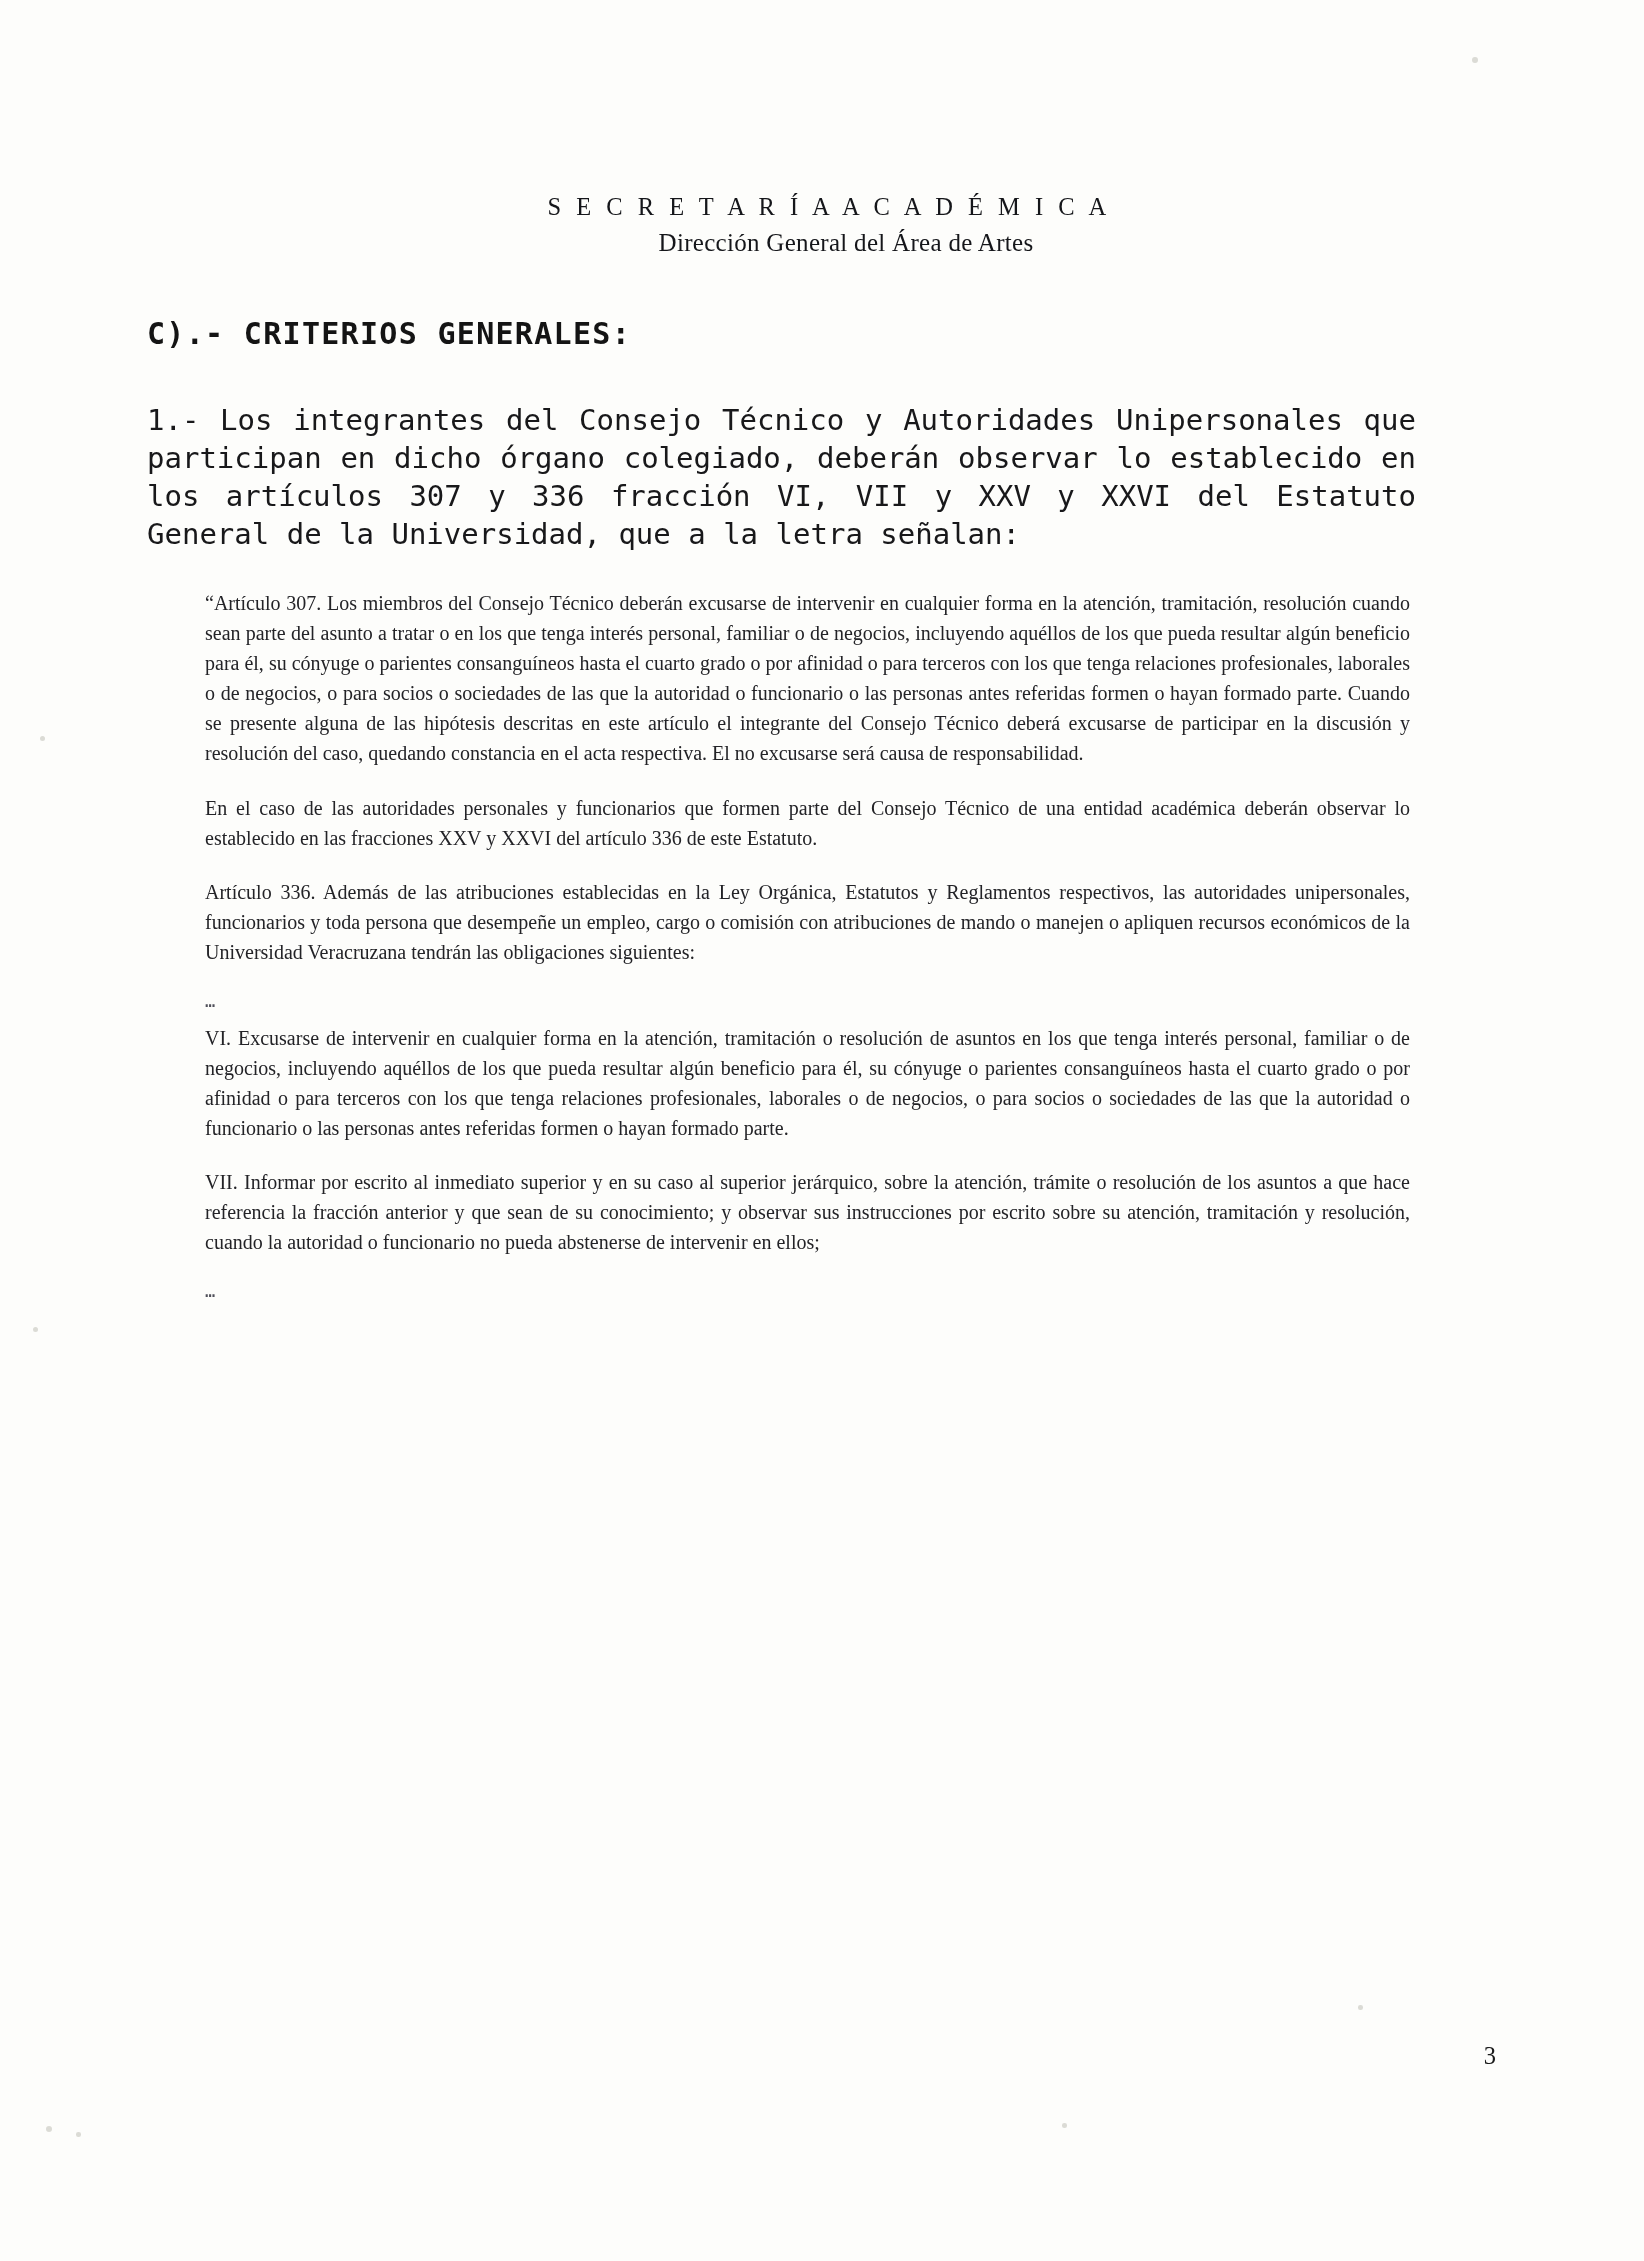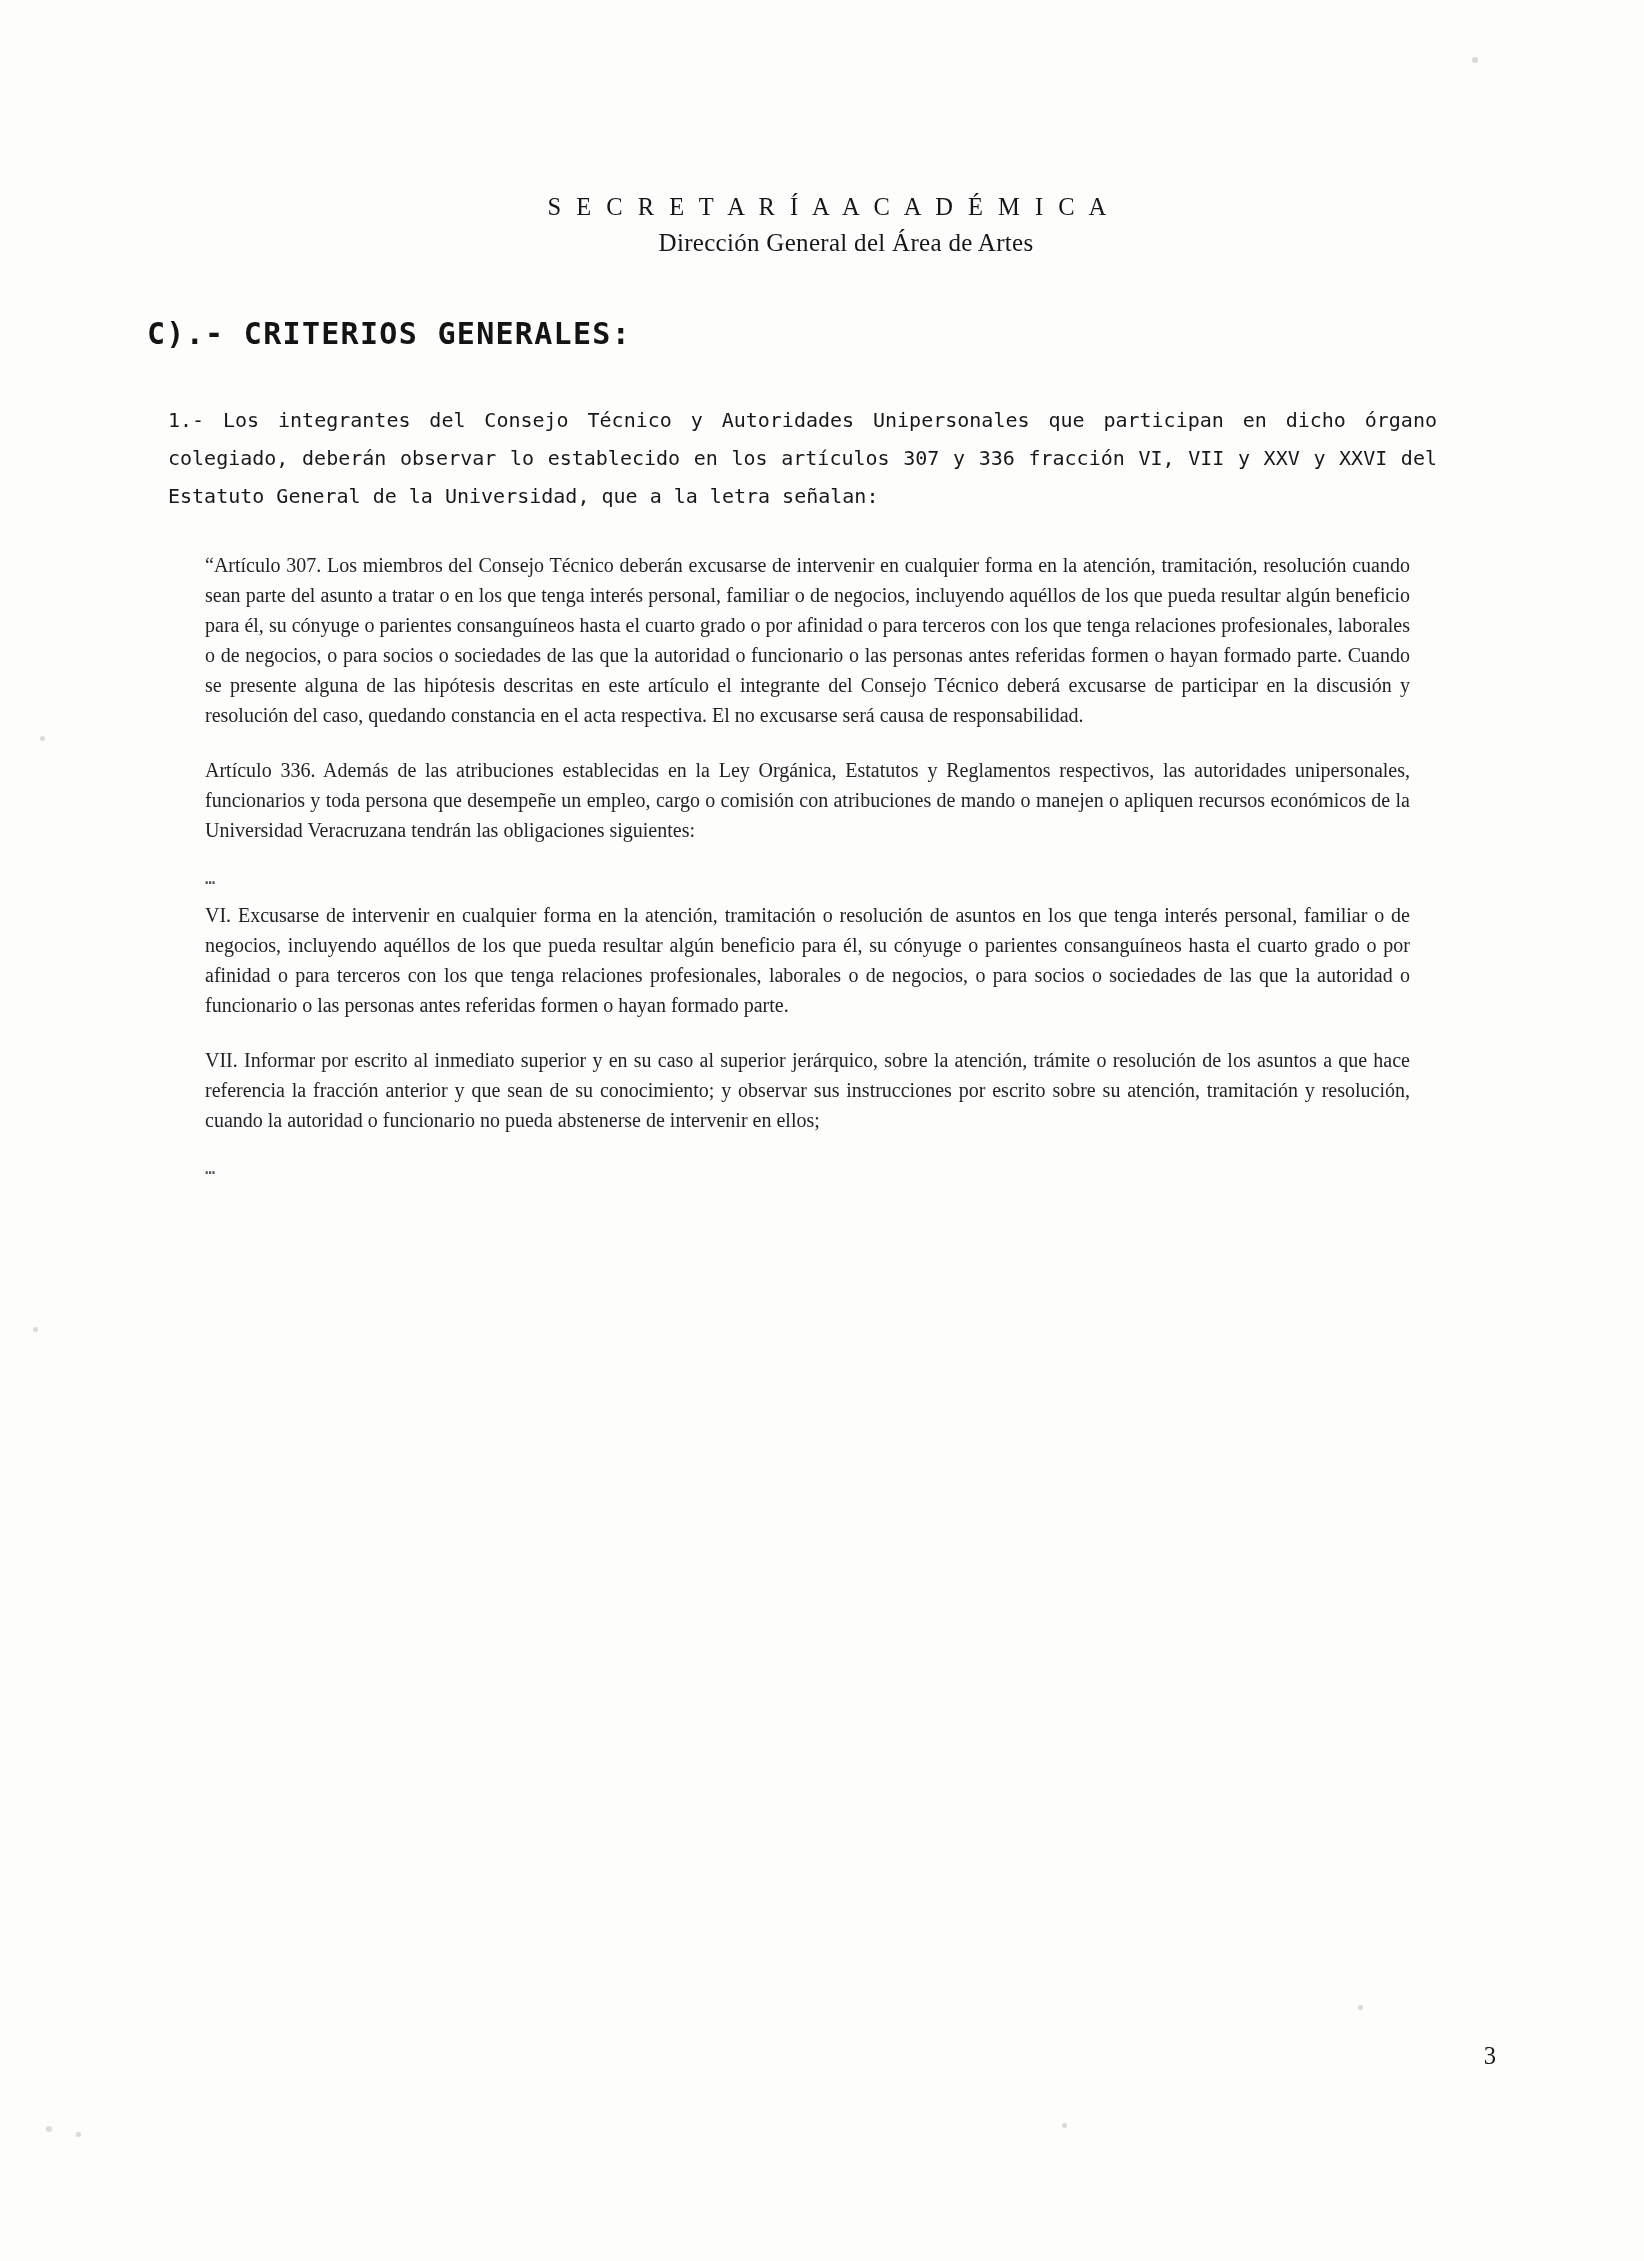--- a/index.html
+++ b/index.html
@@ -67,27 +67,26 @@
     font-family: "DejaVu Sans Mono", monospace;
     font-size: 30px;
     font-weight: bold;
     letter-spacing: 1.3px;
     color: #141414;
     margin-bottom: 50px;
   }
 
   .para-main {
     font-family: "DejaVu Sans Mono", monospace;
-    font-size: 20px;
+    font-size: 29px;
     line-height: 38px;
     color: #18181a;
     text-align: justify;
     margin-bottom: 35px;
     width: 1269px;
-    margin-left: 21px;
   }
 
   .quote-block {
     margin-left: 58px;
     width: 1205px;
   }
   .quote-para {
     font-family: Liberation Serif, serif;
     font-size: 20px;
     line-height: 30px;
@@ -132,20 +131,21 @@
   </div>
 
   <div class="content">
 
     <div class="section-title">C).- CRITERIOS GENERALES:</div>
 
     <div class="para-main">1.- Los integrantes del Consejo Técnico y Autoridades Unipersonales que participan en dicho órgano colegiado, deberán observar lo establecido en los artículos 307 y 336 fracción VI, VII y XXV y XXVI del Estatuto General de la Universidad, que a la letra señalan:</div>
 
     <div class="quote-block">
       <div class="quote-para">“Artículo 307. Los miembros del Consejo Técnico deberán excusarse de intervenir en cualquier forma en la atención, tramitación, resolución cuando sean parte del asunto a tratar o en los que tenga interés personal, familiar o de negocios, incluyendo aquéllos de los que pueda resultar algún beneficio para él, su cónyuge o parientes consanguíneos hasta el cuarto grado o por afinidad o para terceros con los que tenga relaciones profesionales, laborales o de negocios, o para socios o sociedades de las que la autoridad o funcionario o las personas antes referidas formen o hayan formado parte. Cuando se presente alguna de las hipótesis descritas en este artículo el integrante del Consejo Técnico deberá excusarse de participar en la discusión y resolución del caso, quedando constancia en el acta respectiva. El no excusarse será causa de responsabilidad.</div>
+      <div class="quote-para">En el caso de las autoridades personales y funcionarios que formen parte del Consejo Técnico de una entidad académica deberán observar lo establecido en las fracciones XXV y XXVI del artículo 336 de este Estatuto.</div>
       <div class="quote-para">Artículo 336. Además de las atribuciones establecidas en la Ley Orgánica, Estatutos y Reglamentos respectivos, las autoridades unipersonales, funcionarios y toda persona que desempeñe un empleo, cargo o comisión con atribuciones de mando o manejen o apliquen recursos económicos de la Universidad Veracruzana tendrán las obligaciones siguientes:</div>
       <div class="ellipsis">…</div>
       <div class="quote-para">VI. Excusarse de intervenir en cualquier forma en la atención, tramitación o resolución de asuntos en los que tenga interés personal, familiar o de negocios, incluyendo aquéllos de los que pueda resultar algún beneficio para él, su cónyuge o parientes consanguíneos hasta el cuarto grado o por afinidad o para terceros con los que tenga relaciones profesionales, laborales o de negocios, o para socios o sociedades de las que la autoridad o funcionario o las personas antes referidas formen o hayan formado parte.</div>
       <div class="quote-para">VII. Informar por escrito al inmediato superior y en su caso al superior jerárquico, sobre la atención, trámite o resolución de los asuntos a que hace referencia la fracción anterior y que sean de su conocimiento; y observar sus instrucciones por escrito sobre su atención, tramitación y resolución, cuando la autoridad o funcionario no pueda abstenerse de intervenir en ellos;</div>
       <div class="ellipsis">…</div>
     </div>
 
   </div>
 
   <div class="page-number">3</div>

